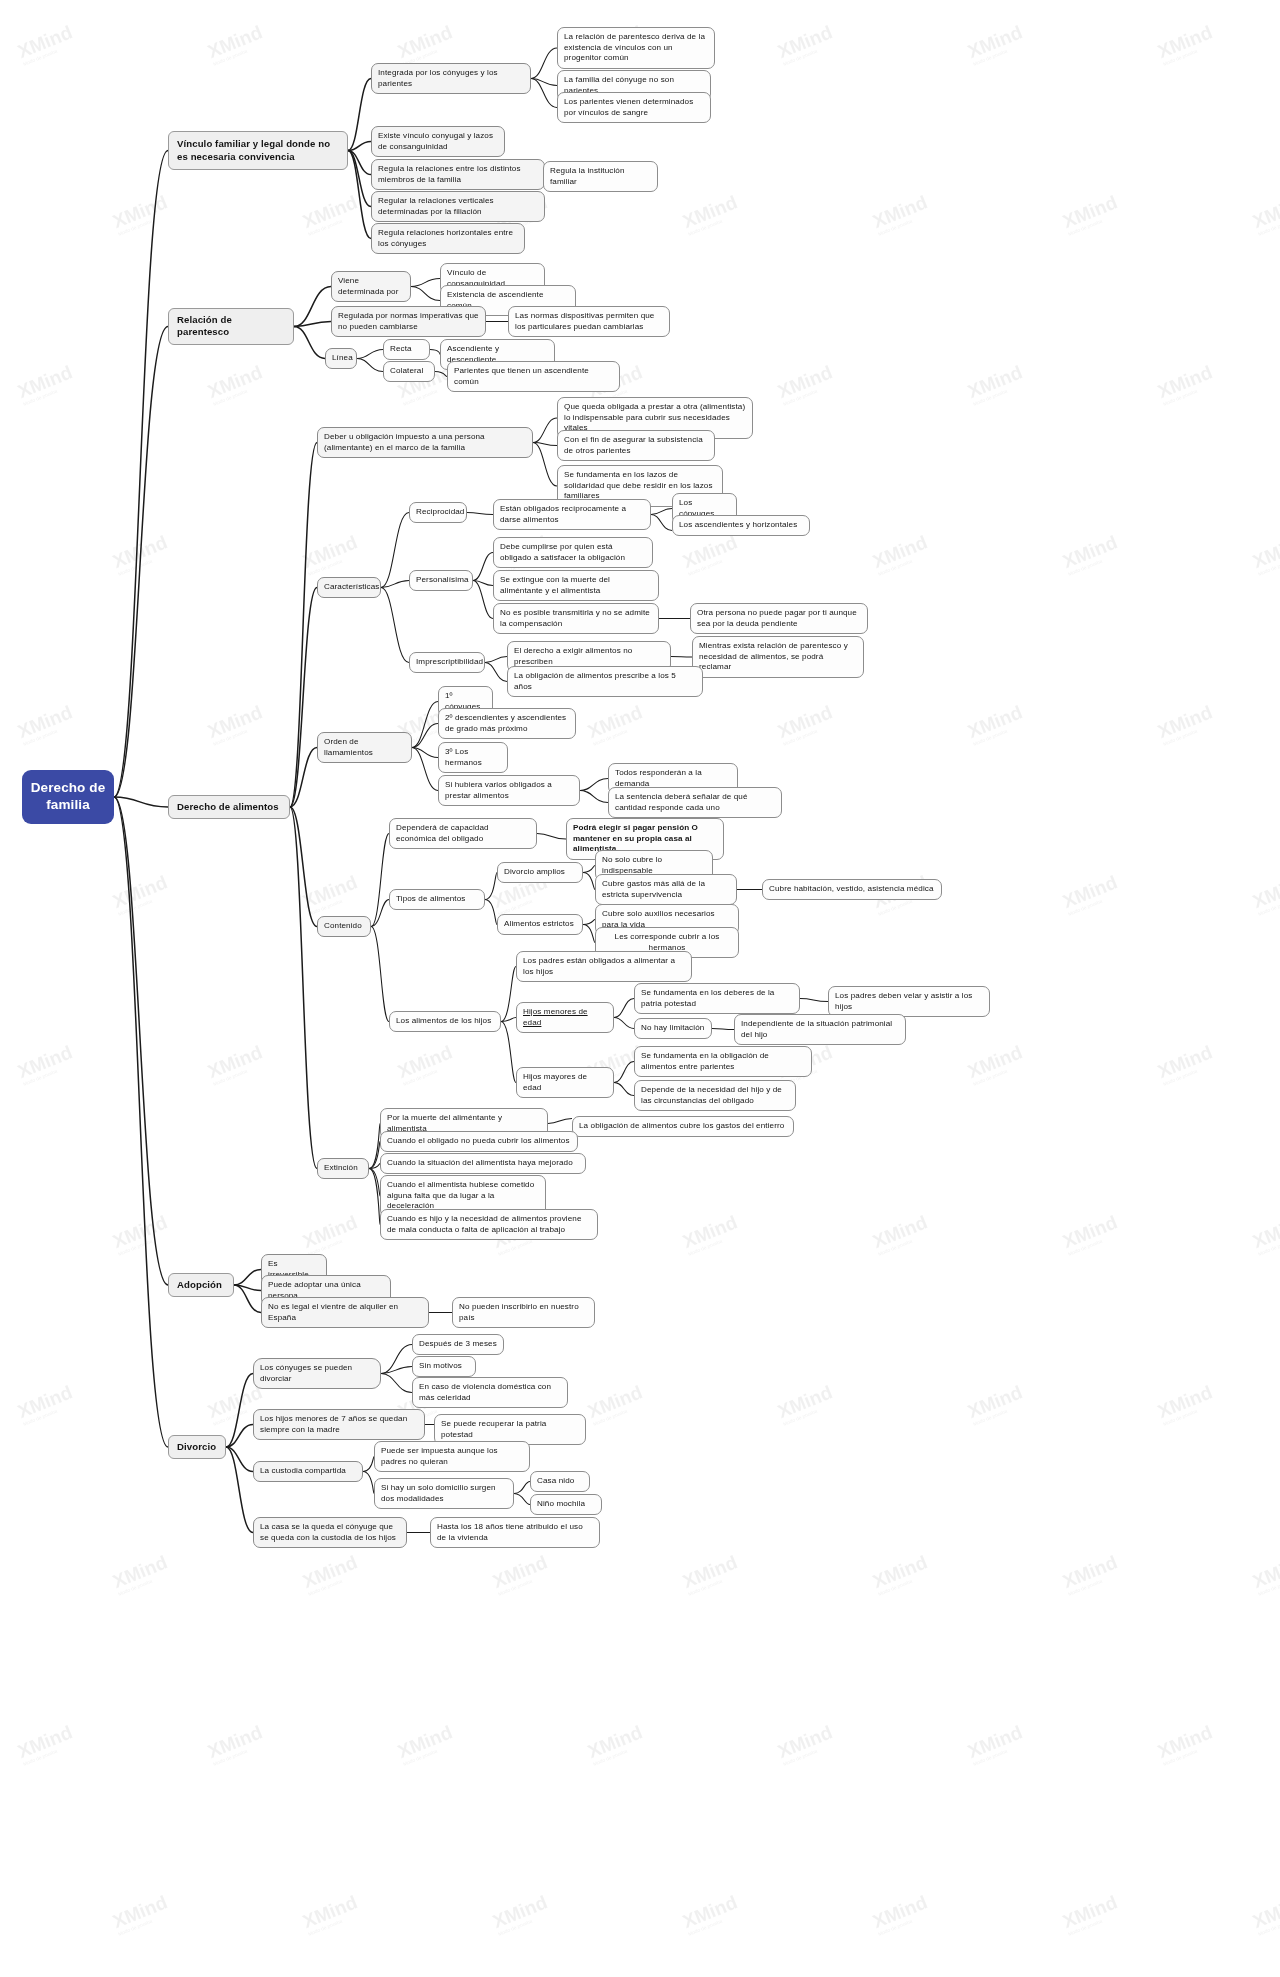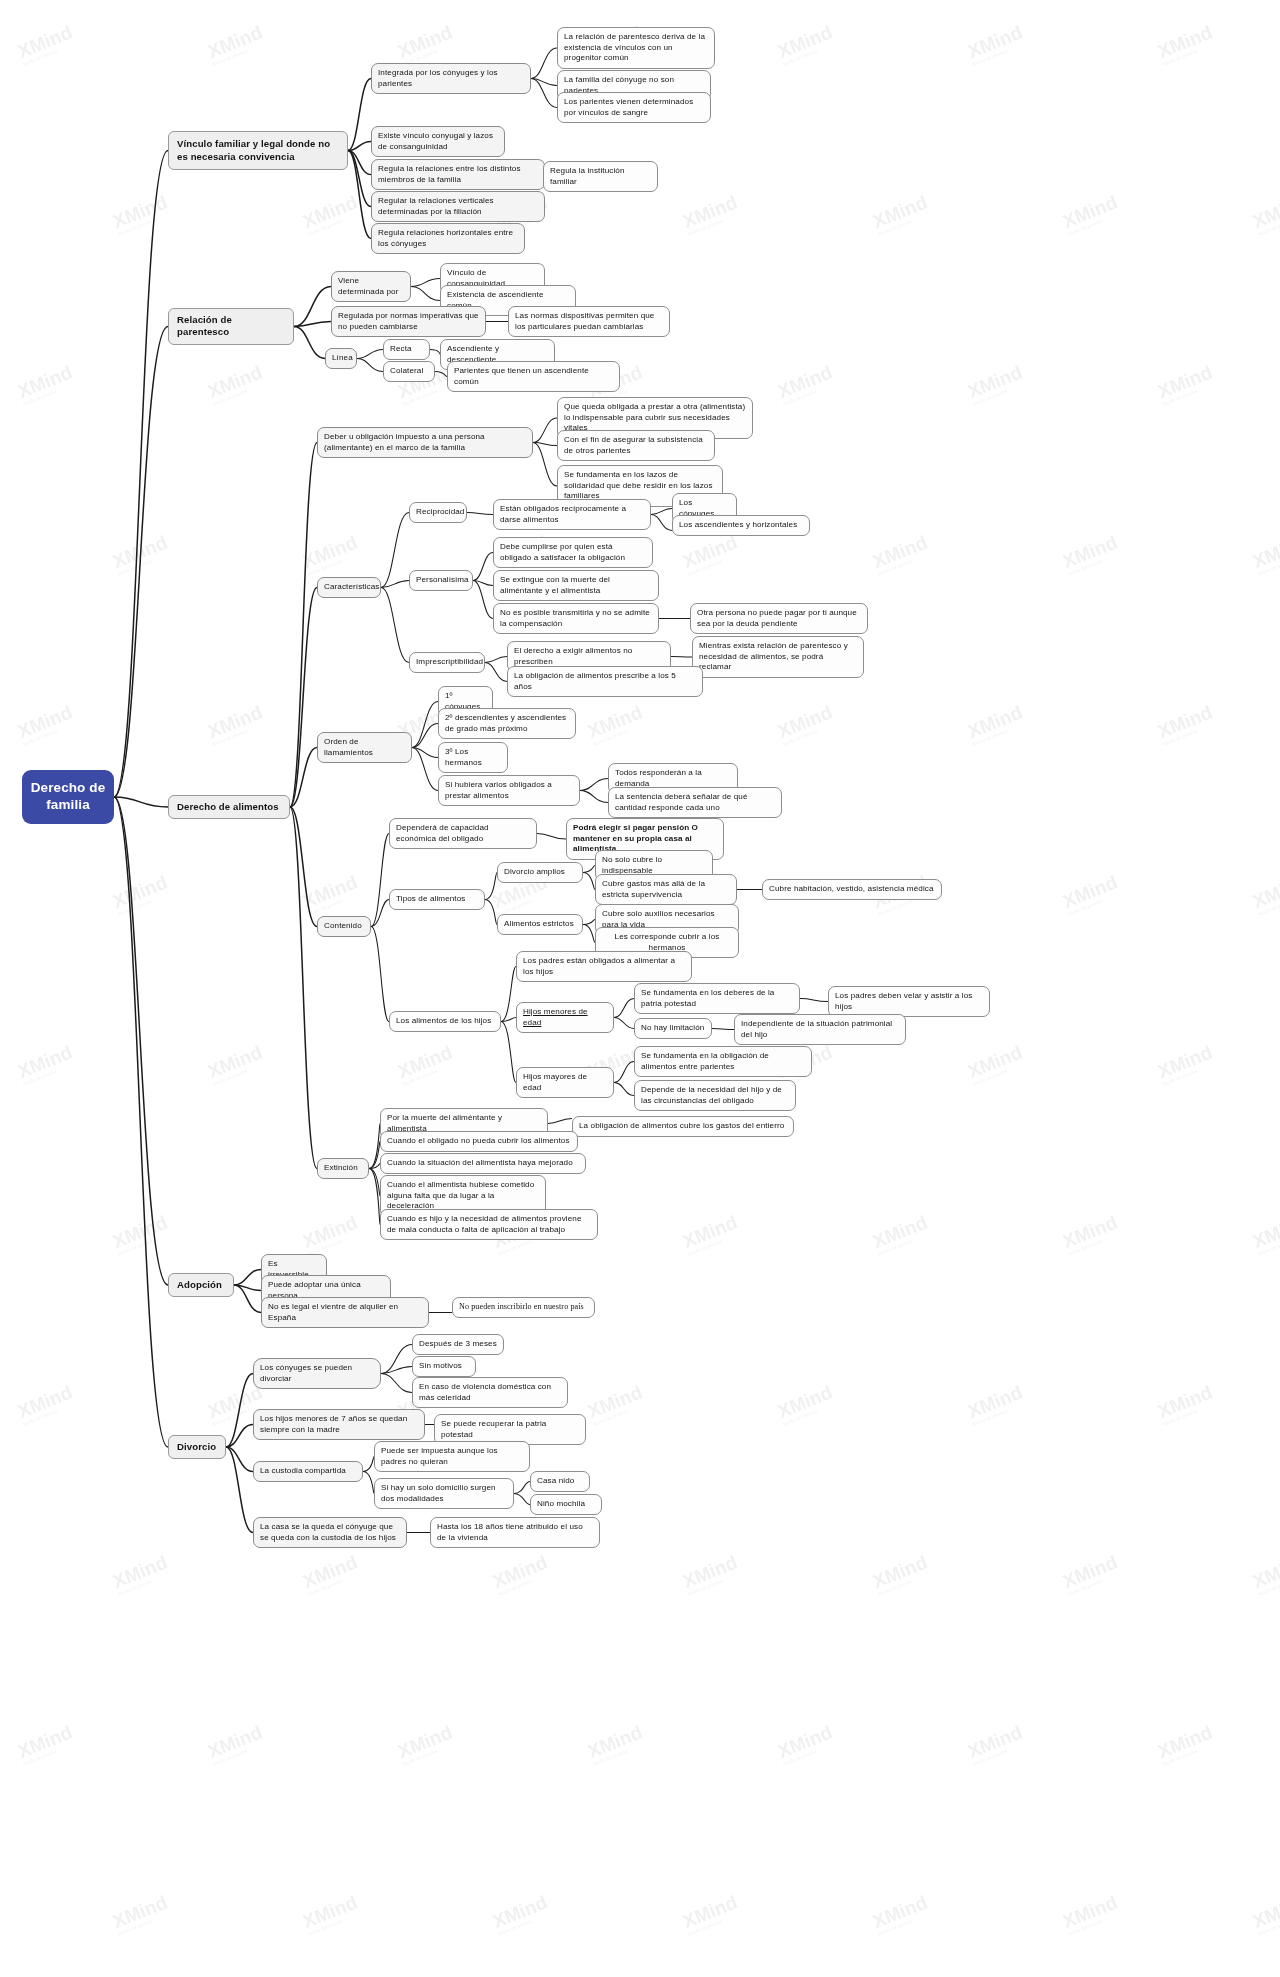--- a/index.html
+++ b/index.html
@@ -329,21 +329,21 @@
       <div class="node leaf" style="left: 380px; top: 1108px; width: 168px; min-height: 16px;">Por la muerte del aliméntante y alimentista</div>
       <div class="node leaf" style="left: 572px; top: 1108px; width: 222px; min-height: 16px; margin-top: 8px;">La obligación de alimentos cubre los gastos del entierro</div>
       <div class="node leaf" style="left: 380px; top: 1131px; width: 198px; min-height: 16px;">Cuando el obligado no pueda cubrir los alimentos</div>
       <div class="node leaf" style="left: 380px; top: 1153px; width: 206px; min-height: 16px;">Cuando la situación del alimentista haya mejorado</div>
       <div class="node leaf" style="left: 380px; top: 1175px; width: 166px; min-height: 26px;">Cuando el alimentista hubiese cometido alguna falta que da lugar a la deceleración</div>
       <div class="node leaf" style="left: 380px; top: 1209px; width: 218px; min-height: 26px;">Cuando es hijo y la necesidad de alimentos proviene de mala conducta o falta de aplicación al trabajo</div>
       <div class="node lvl1" style="left: 168px; top: 1273px; width: 66px; min-height: 22px;">Adopción</div>
       <div class="node lvl2" style="left: 261px; top: 1254px; width: 66px; min-height: 16px;">Es irreversible</div>
       <div class="node lvl2" style="left: 261px; top: 1275px; width: 130px; min-height: 16px;">Puede adoptar una única persona</div>
       <div class="node lvl2" style="left: 261px; top: 1297px; width: 168px; min-height: 16px;">No es legal el vientre de alquiler en España</div>
-      <div class="node leaf" style="left: 452px; top: 1297px; width: 143px; min-height: 16px; font-family: Liberation Serif, serif;">No pueden inscribirlo en nuestro país</div>
+      <div class="node leaf" style="left: 452px; top: 1297px; width: 143px; min-height: 16px;">No pueden inscribirlo en nuestro país</div>
       <div class="node lvl1" style="left: 168px; top: 1435px; width: 58px; min-height: 22px;">Divorcio</div>
       <div class="node lvl2" style="left: 253px; top: 1358px; width: 128px; min-height: 16px; border-radius: 9px;">Los cónyuges se pueden divorciar</div>
       <div class="node leaf" style="left: 412px; top: 1334px; width: 92px; min-height: 16px;">Después de 3 meses</div>
       <div class="node leaf" style="left: 412px; top: 1356px; width: 64px; min-height: 16px;">Sin motivos</div>
       <div class="node leaf" style="left: 412px; top: 1377px; width: 156px; min-height: 26px;">En caso de violencia doméstica con más celeridad</div>
       <div class="node lvl2" style="left: 253px; top: 1409px; width: 172px; min-height: 26px;">Los hijos menores de 7 años se quedan siempre con la madre</div>
       <div class="node leaf" style="left: 434px; top: 1414px; width: 152px; min-height: 16px;">Se puede recuperar la patria potestad</div>
       <div class="node lvl2" style="left: 253px; top: 1461px; width: 110px; min-height: 17px;">La custodia compartida</div>
       <div class="node leaf" style="left: 374px; top: 1441px; width: 156px; min-height: 26px;">Puede ser impuesta aunque los padres no quieran</div>
       <div class="node leaf" style="left: 374px; top: 1478px; width: 140px; min-height: 26px;">Si hay un solo domicilio surgen dos modalidades</div>

